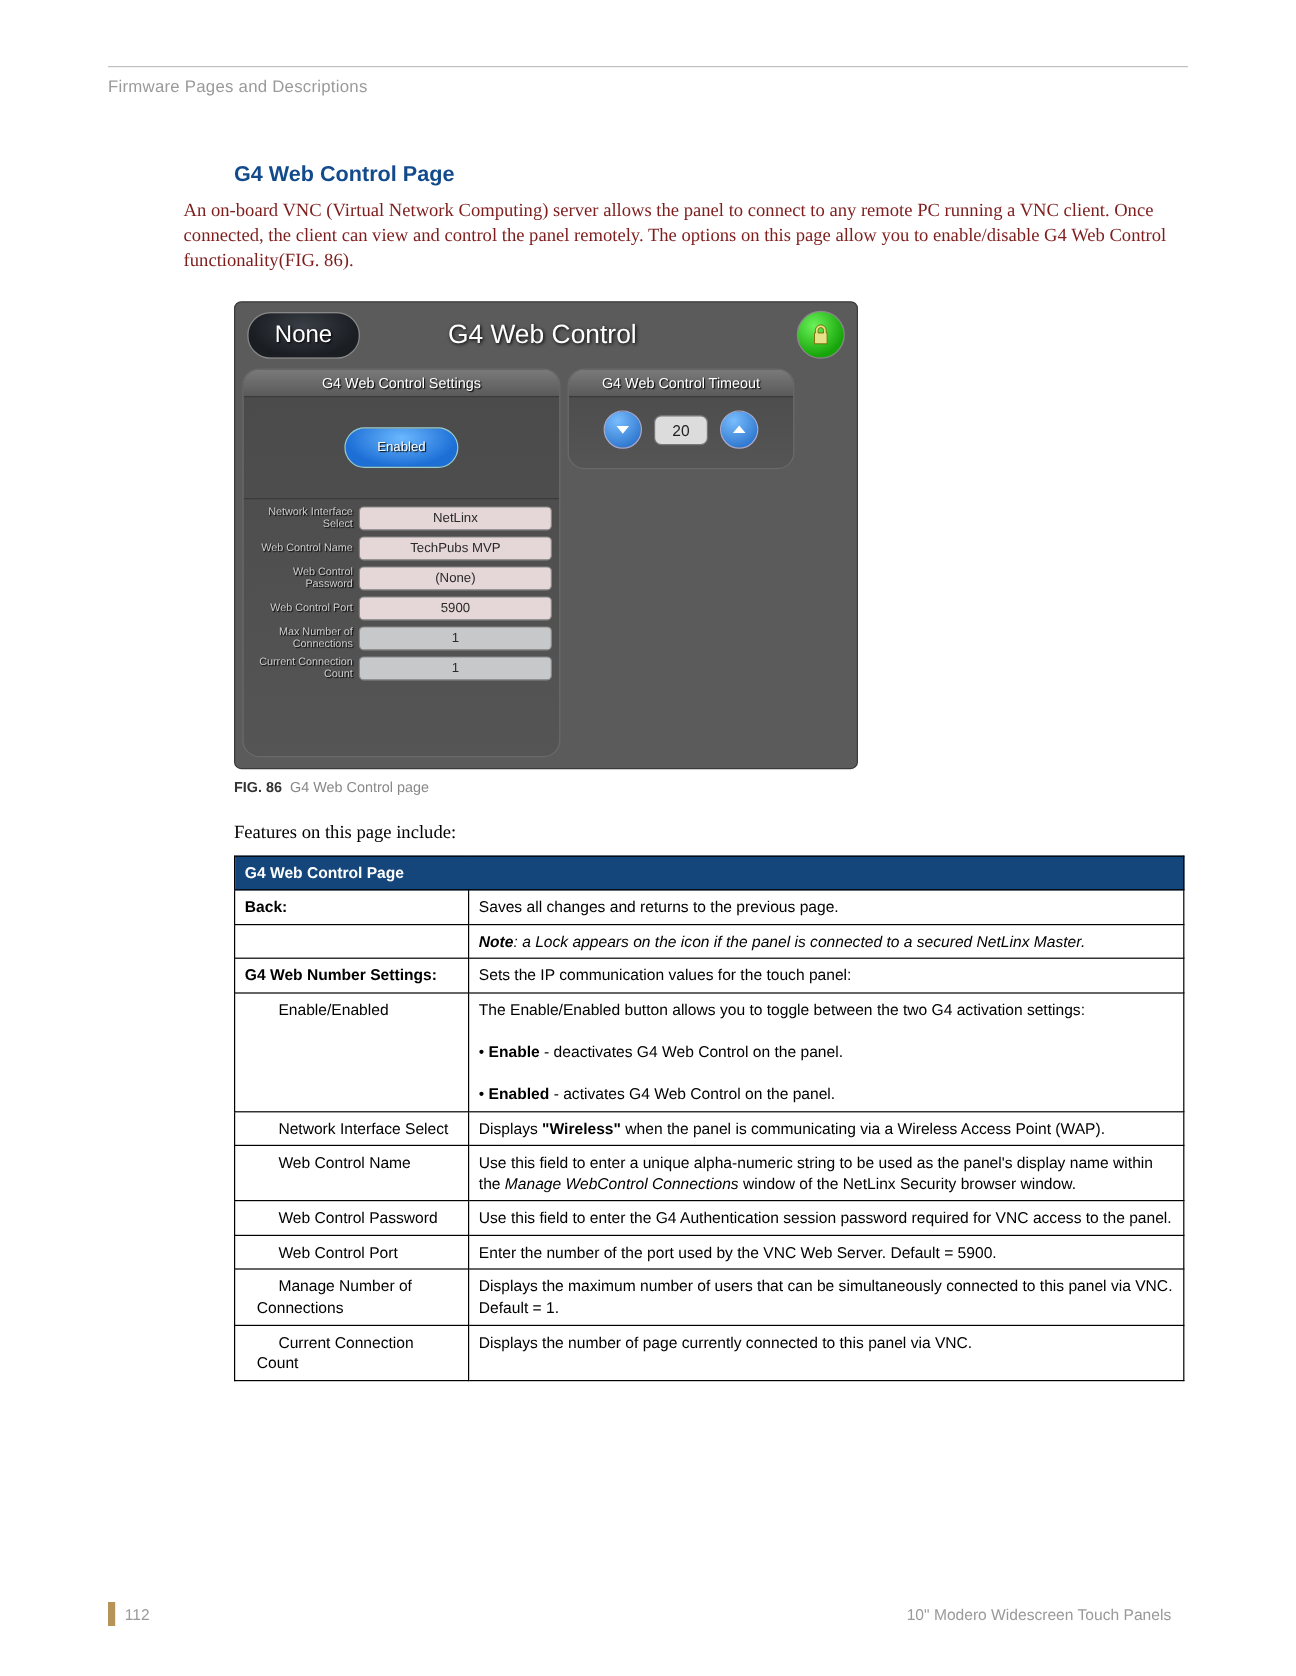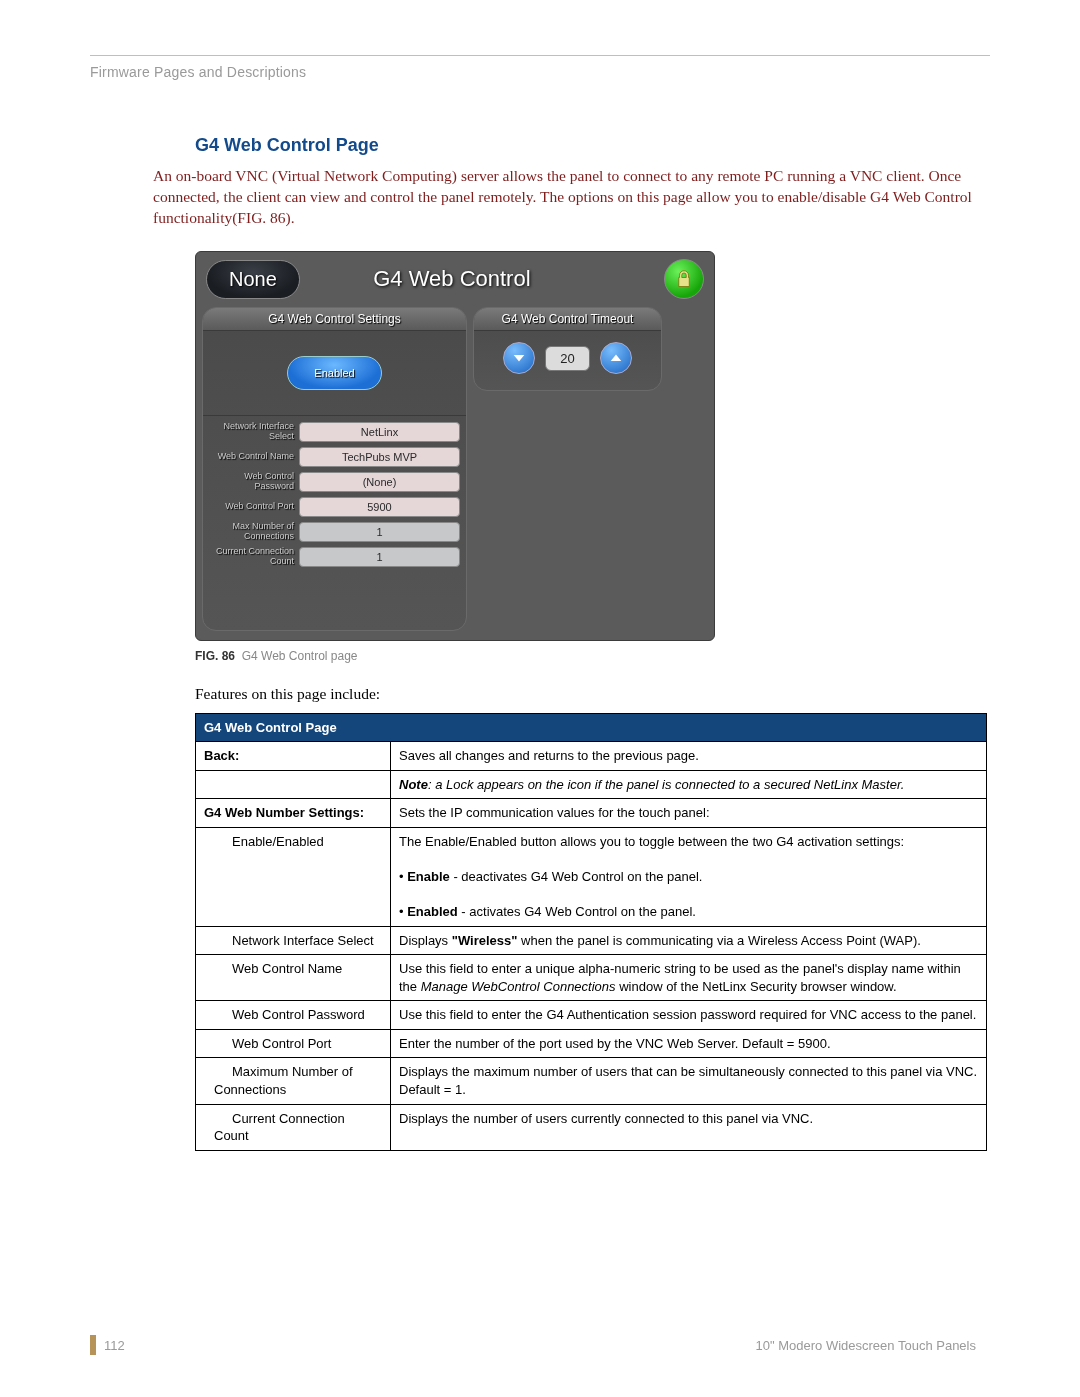--- a/index.html
+++ b/index.html
@@ -307,26 +307,26 @@
       </tr>
       <tr>
         <td class="lab" style="font-weight: normal; padding-left: 18px;"><span class="sub" style="font-weight:normal">Web Control Password</span></td>
         <td>Use this field to enter the G4 Authentication session password required for VNC access to the panel.</td>
       </tr>
       <tr>
         <td class="lab" style="font-weight: normal; padding-left: 18px;"><span class="sub" style="font-weight:normal">Web Control Port</span></td>
         <td>Enter the number of the port used by the VNC Web Server. Default = 5900.</td>
       </tr>
       <tr>
-        <td class="lab" style="font-weight: normal; padding-left: 18px;"><span class="sub" style="font-weight:normal">Maximum Number of Connections</span></td>
+        <td class="lab" style="font-weight: normal; padding-left: 18px;"><span class="sub" style="font-weight:normal">Manage Number of Connections</span></td>
         <td>Displays the maximum number of users that can be simultaneously connected to this panel via VNC. Default = 1.</td>
       </tr>
       <tr>
         <td class="lab" style="font-weight: normal; padding-left: 18px;"><span class="sub" style="font-weight:normal">Current Connection Count</span></td>
-        <td>Displays the number of users currently connected to this panel via VNC.</td>
+        <td>Displays the number of page currently connected to this panel via VNC.</td>
       </tr>
     </tbody>
 </table>
 
 <div class="footer">
   <div class="footer-left">
     <div class="footer-bar"></div>
     <span>112</span>
   </div>
   <span>10" Modero Widescreen Touch Panels</span>

